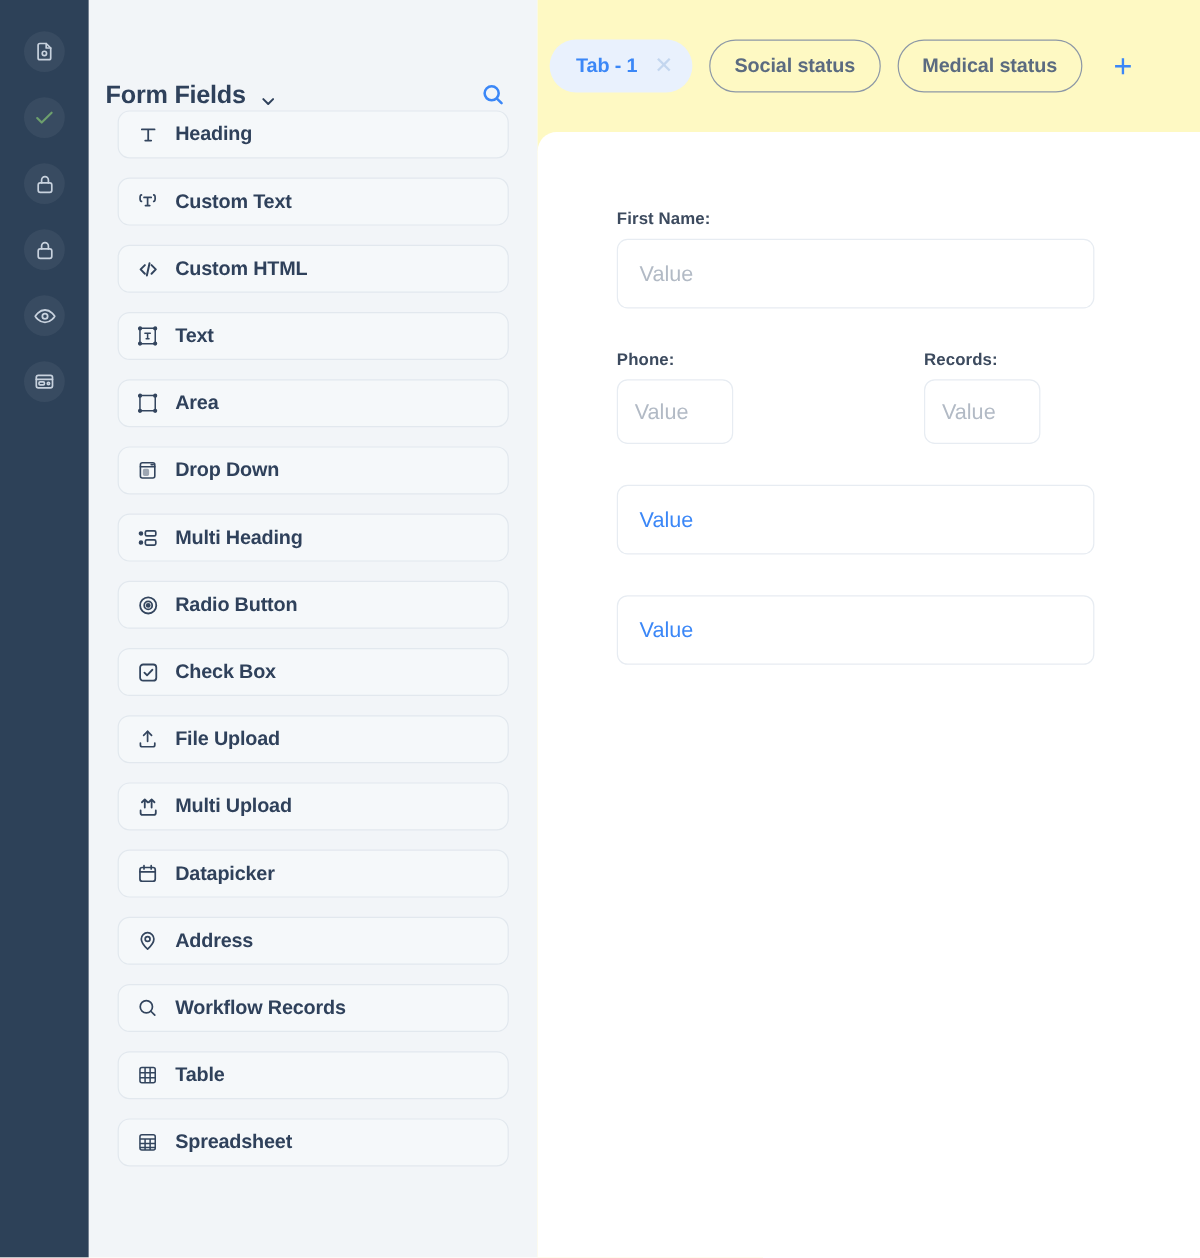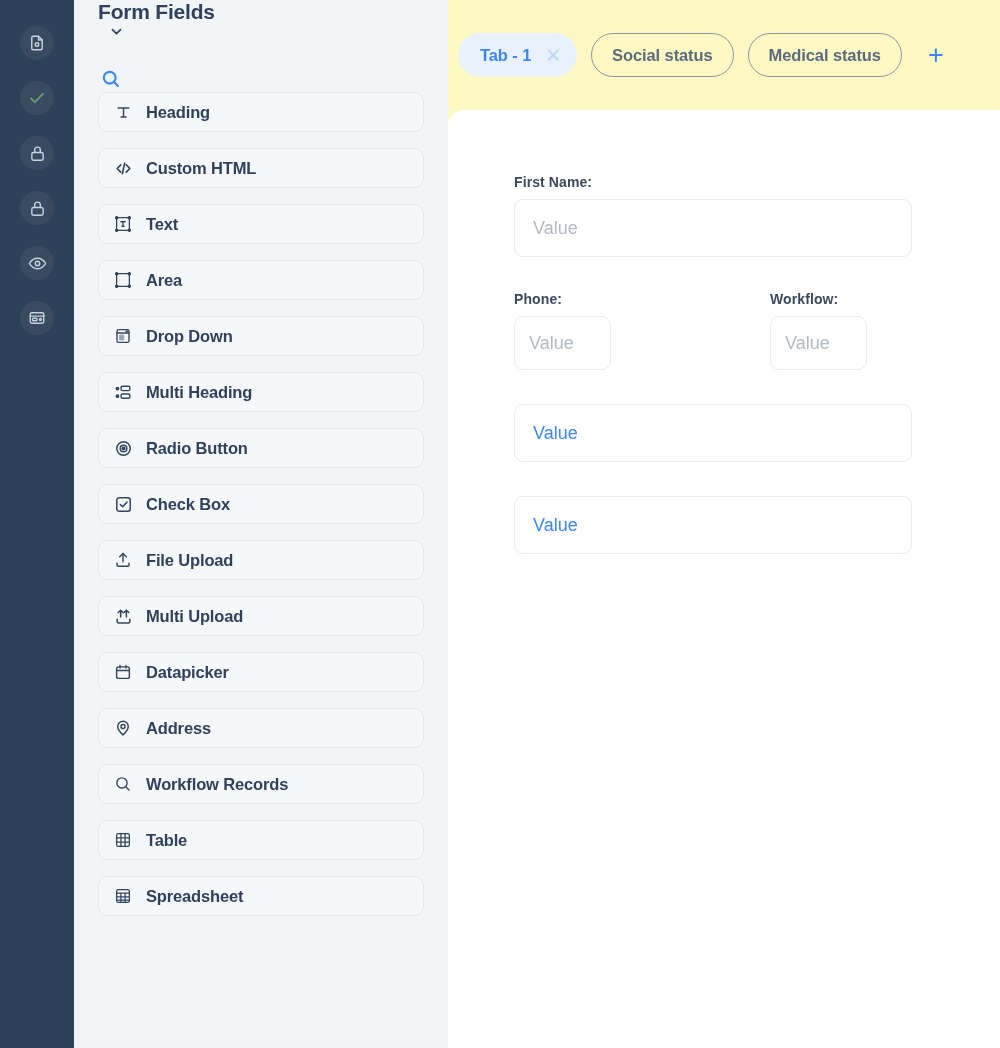--- a/index.html
+++ b/index.html
@@ -27,22 +27,22 @@
   }
   .rail-btn svg { display: block; }
 
   
   .panel {
     width: 374px; flex: 0 0 374px; height: 1048px;
     background: #f2f5f8;
     position: relative;
   }
   .panel-head {
-    height: 92px; padding: 0 24px 0 24px;
-    display: flex; align-items: flex-start; flex-direction: column;
+    height: 92px; padding: 0 24px 0 14px;
+    display: flex; align-items: flex-end;
   }
   .panel-title {
     font-size: 21px; font-weight: 700; color: #2f415b;
     letter-spacing: -0.2px;
   }
   .chevron { margin-left: 11px; display: flex; align-items: center; }
   .panel-head-spacer { flex: 1 1 auto; }
   .search-btn { display: flex; align-items: center; justify-content: center;
                 width: 26px; height: 26px; }
 
@@ -222,20 +222,30 @@
 
       <div class="field-item">
         <span class="field-icon">
           <svg width="17" height="17" viewBox="0 0 24 24" fill="none" stroke="currentColor" stroke-width="2.1" stroke-linecap="round">
             <path d="M4.5 5.5h15M12 5.5v13M8.5 18.5h7"></path>
           </svg>
         </span>
         <span class="field-label">Heading</span>
       </div>
 
+      <div class="field-item">
+        <span class="field-icon">
+          <svg width="18" height="18" viewBox="0 0 24 24" fill="none" stroke="currentColor" stroke-width="1.9" stroke-linecap="round" stroke-linejoin="round">
+            <path d="M5.2 4.6c-1.6 0-1.6 3-1.6 3.6s0 3.6 1.6 3.6"></path>
+            <path d="M18.8 4.6c1.6 0 1.6 3 1.6 3.6s0 3.6-1.6 3.6"></path>
+            <path d="M8 7.4h8M12 7.4v9M9.6 16.4h4.8"></path>
+          </svg>
+        </span>
+        <span class="field-label">Custom Text</span>
+      </div>
 
       <div class="field-item">
         <span class="field-icon">
           <svg width="19" height="19" viewBox="0 0 24 24" fill="none" stroke="currentColor" stroke-width="2.1" stroke-linecap="round" stroke-linejoin="round">
             <path d="M8.5 7.5L4 12l4.5 4.5"></path>
             <path d="M15.5 7.5L20 12l-4.5 4.5"></path>
             <path d="M13.4 5.6l-2.8 12.8"></path>
           </svg>
         </span>
         <span class="field-label">Custom HTML</span>
@@ -419,21 +429,21 @@
 
       <div class="form-row pair">
         <div class="fld">
           <span class="fld-label">Phone:</span>
           <div class="fld-input sm">
             <span>Value</span>
           </div>
         </div>
         <div class="spacer"></div>
         <div class="fld">
-          <span class="fld-label">Workflow:</span>
+          <span class="fld-label">Records:</span>
           <div class="fld-input sm">
             <span>Value</span>
           </div>
         </div>
       </div>
 
       <div class="form-row">
         <div class="fld">
           <div class="fld-input lg accent">
             <span>Value</span>

